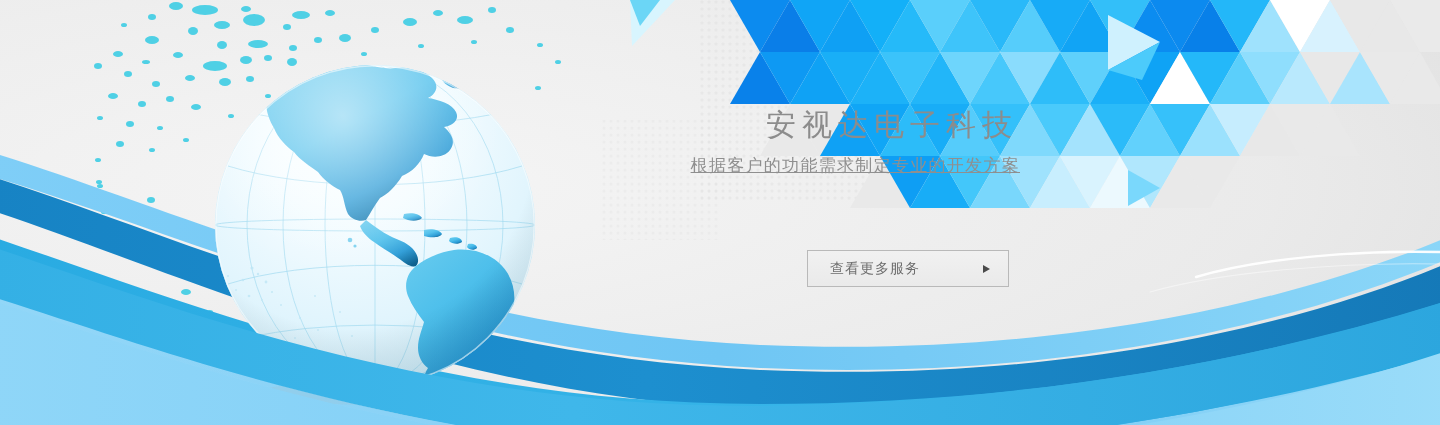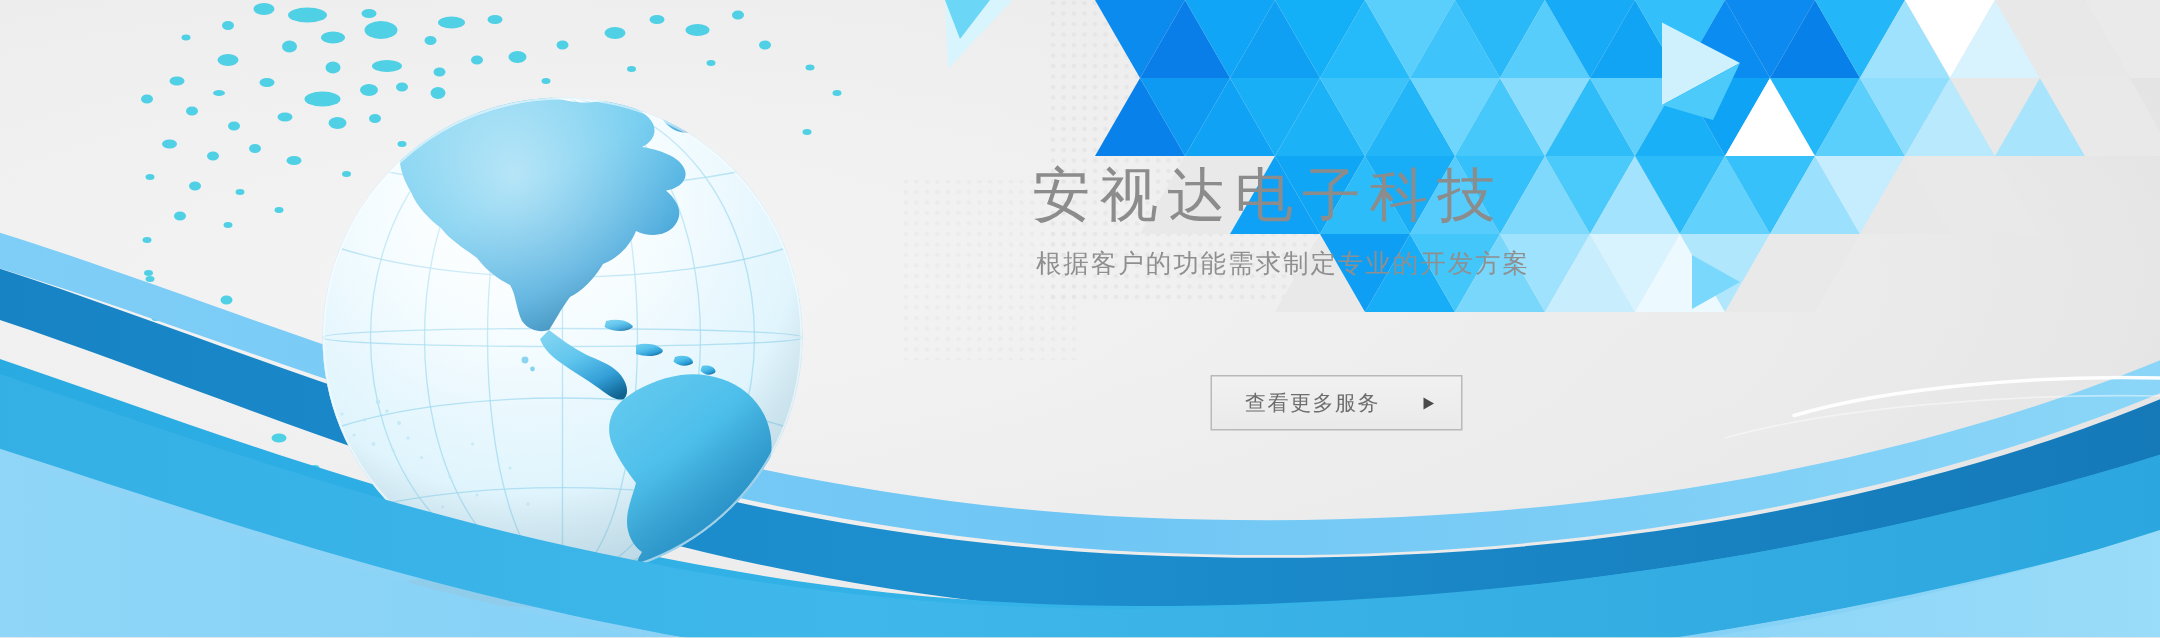--- a/index.html
+++ b/index.html
@@ -15,30 +15,30 @@
   }
   .layer{position:absolute;top:0;left:0;width:1440px;height:425px;}
   .layer svg{display:block;width:1440px;height:425px;}
 
   
   #textblock{
     position:absolute;left:600px;top:108px;width:420px;
     text-align:right;z-index:40;
   }
   #headline{
-    font-size:39px;line-height:1.16;color:#8c8c8c;
+    font-size:30px;line-height:1.16;color:#8c8c8c;
     letter-spacing:6px;font-weight:400;white-space:nowrap;
-    margin:0 15px 10px 0;padding-right:2px;text-align:right;
+    margin:0 0 10px 0;padding-right:2px;text-align:right;
   }
   .subline{
     font-size:17px;line-height:1.55;color:#8f8f8f;
-    letter-spacing:1.3px;white-space:nowrap;margin:0;
+    letter-spacing:1.3px;white-space:nowrap;margin:0;text-decoration:underline;
   }
   #cta{
-    position:absolute;left:807px;top:250px;width:168px;height:37px;
+    position:absolute;left:807px;top:250px;width:202px;height:37px;
     box-sizing:border-box;
     border:1px solid #b9b9b9;
     background:linear-gradient(180deg,#f1f1f1 0%,#eaeaea 100%);
     display:flex;align-items:center;z-index:45;
     cursor:pointer;
   }
   #cta-label{
     font-size:14px;color:#6d6d6d;letter-spacing:1px;
     margin-left:22px;flex:1;text-align:left;
   }

